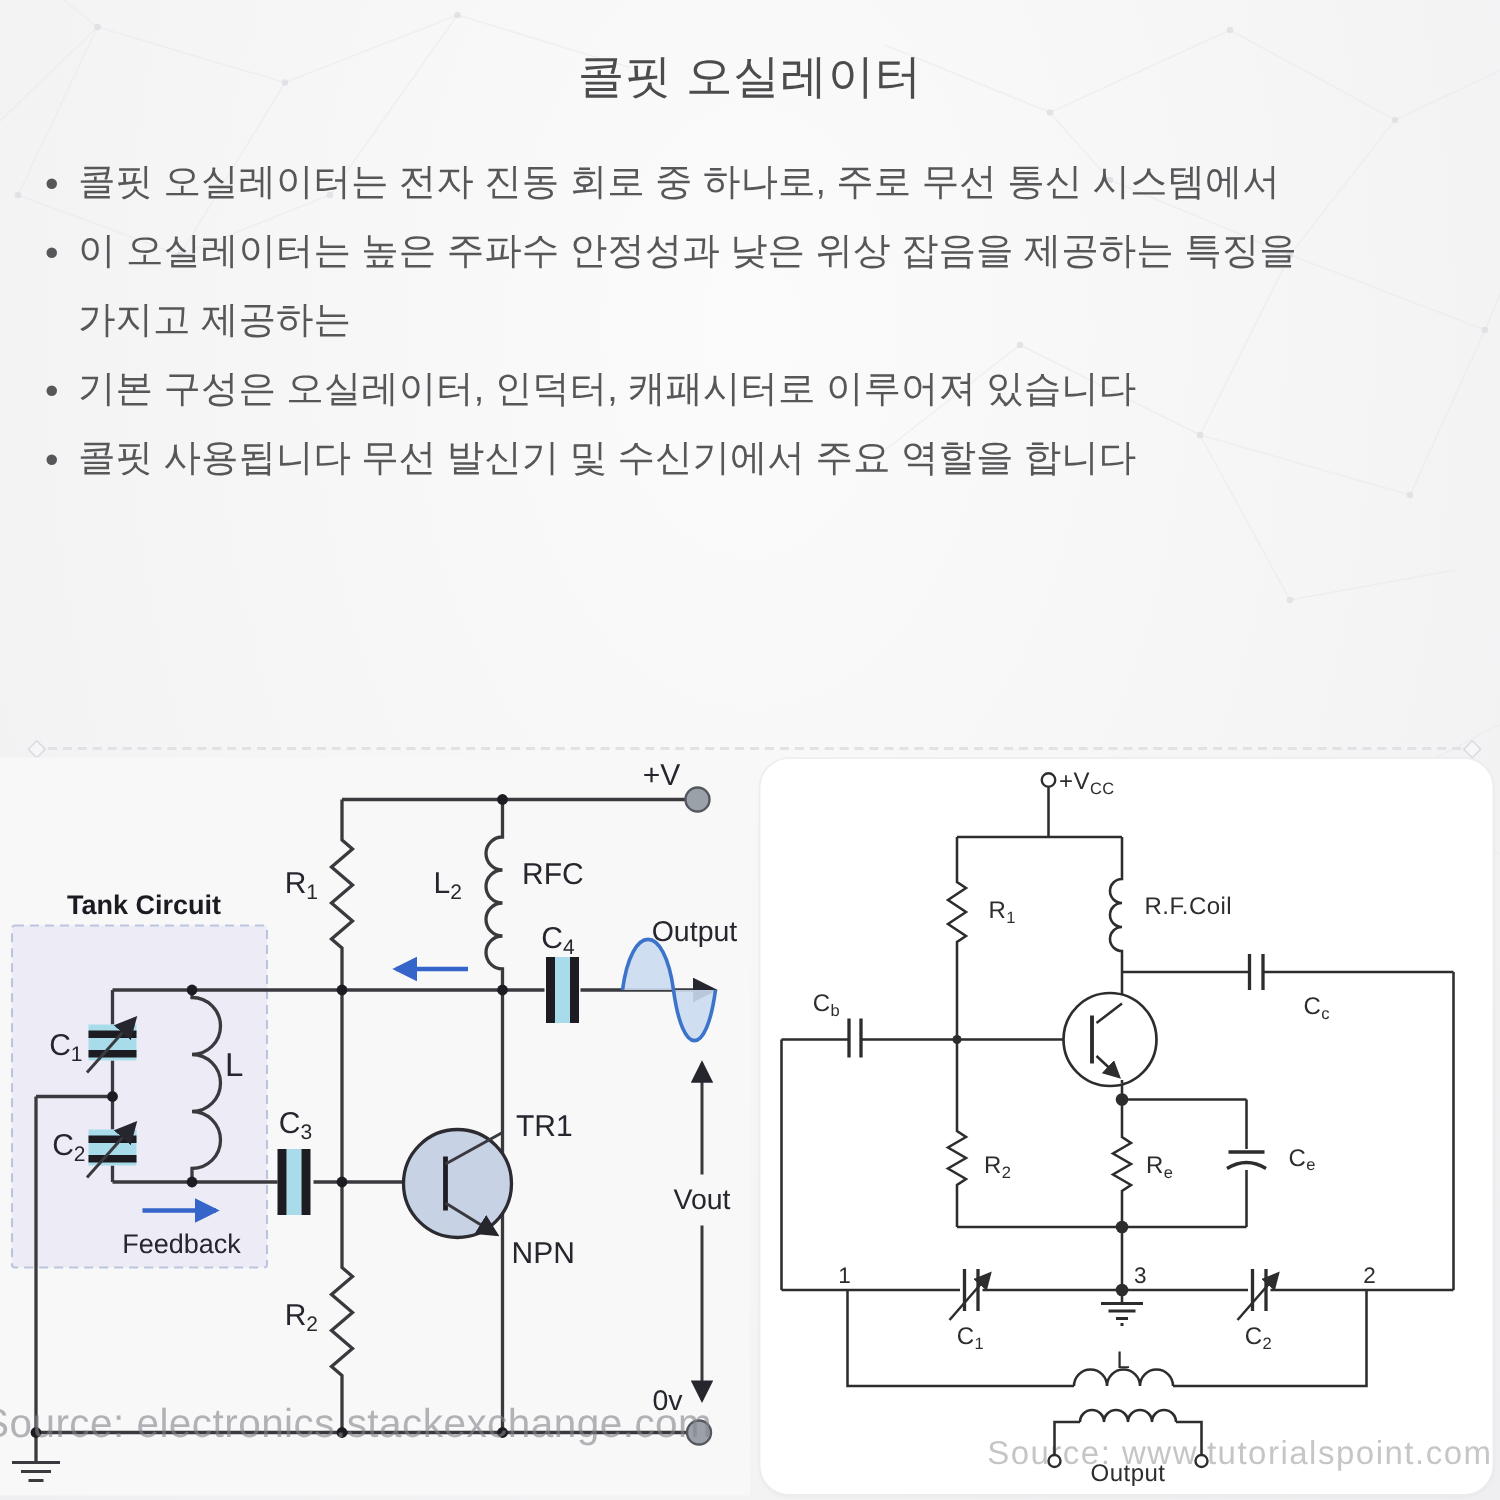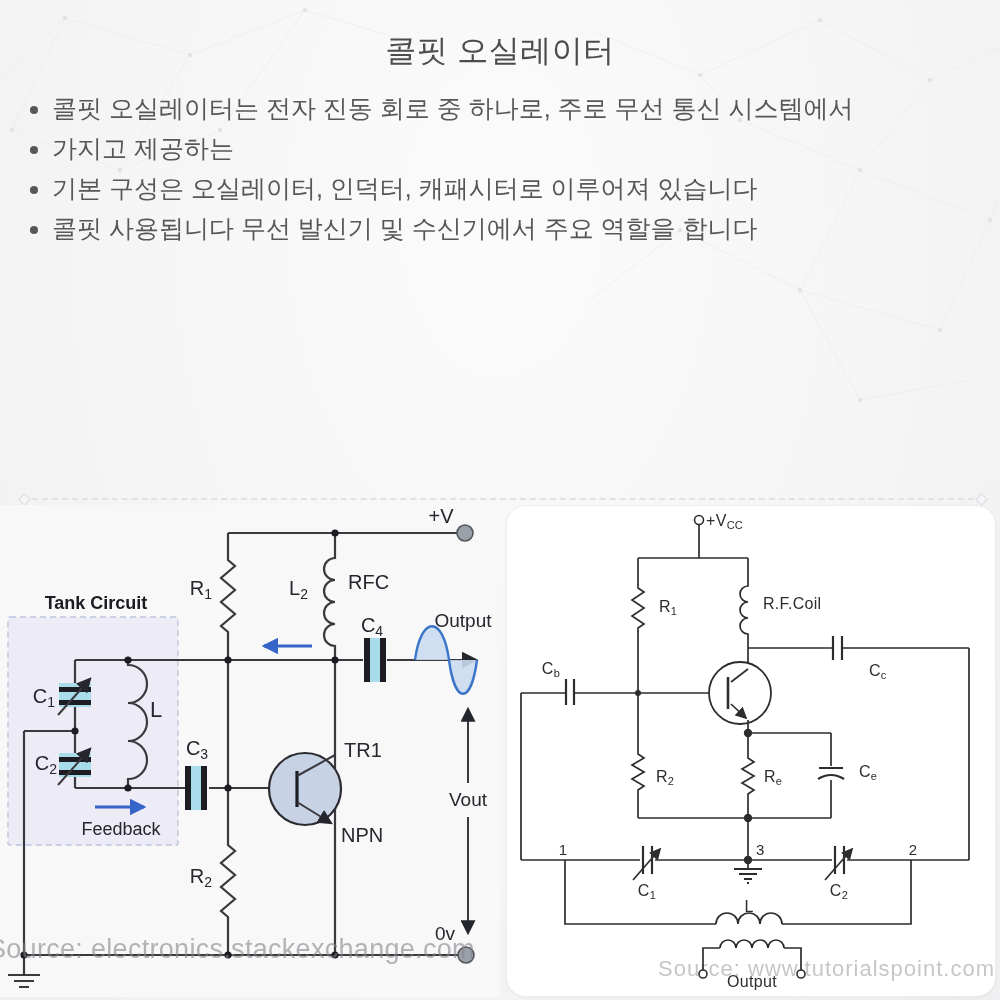--- a/index.html
+++ b/index.html
@@ -15,21 +15,21 @@
   .title{
     position:absolute;top:30px;left:0;width:1000px;text-align:center;
     font-size:31px;font-weight:500;color:#4c4c4e;letter-spacing:.5px;
   }
   .bullets{
     position:absolute;top:92px;left:28px;right:28px;
     margin:0;padding-left:24px;list-style:disc;
     color:#57575a;
   }
   .bullets li{font-size:25px;line-height:33px;margin:0 0 7px 0;}
-  .bullets li .ln{display:block;}
+  .bullets li .ln{display:block;margin-top:13px;}
 
   .divider{
     position:absolute;top:498px;left:22px;width:962px;height:0;
     border-top:2px dashed #e2e2e6;
   }
   .divider .dmnd{
     position:absolute;top:-5px;width:7px;height:7px;border:1px solid #d9d9de;
     transform:rotate(45deg);background:#f6f6f8;
   }
   .divider .dmnd.left{left:-2px;}
@@ -111,20 +111,21 @@
     </g>
   </svg>
 
   <div class="title">콜핏 오실레이터</div>
 
   <ul class="bullets">
     <li>
       <span class="ln">콜핏 오실레이터는 전자 진동 회로 중 하나로, 주로 무선 통신 시스템에서</span>
     </li>
     <li>
+      <span class="ln">이 오실레이터는 높은 주파수 안정성과 낮은 위상 잡음을 제공하는 특징을</span>
       <span class="ln">가지고 제공하는</span>
     </li>
     <li>
       <span class="ln">기본 구성은 오실레이터, 인덕터, 캐패시터로 이루어져 있습니다</span>
     </li>
     <li>
       <span class="ln">콜핏 사용됩니다 무선 발신기 및 수신기에서 주요 역할을 합니다</span>
     </li>
   </ul>
 

